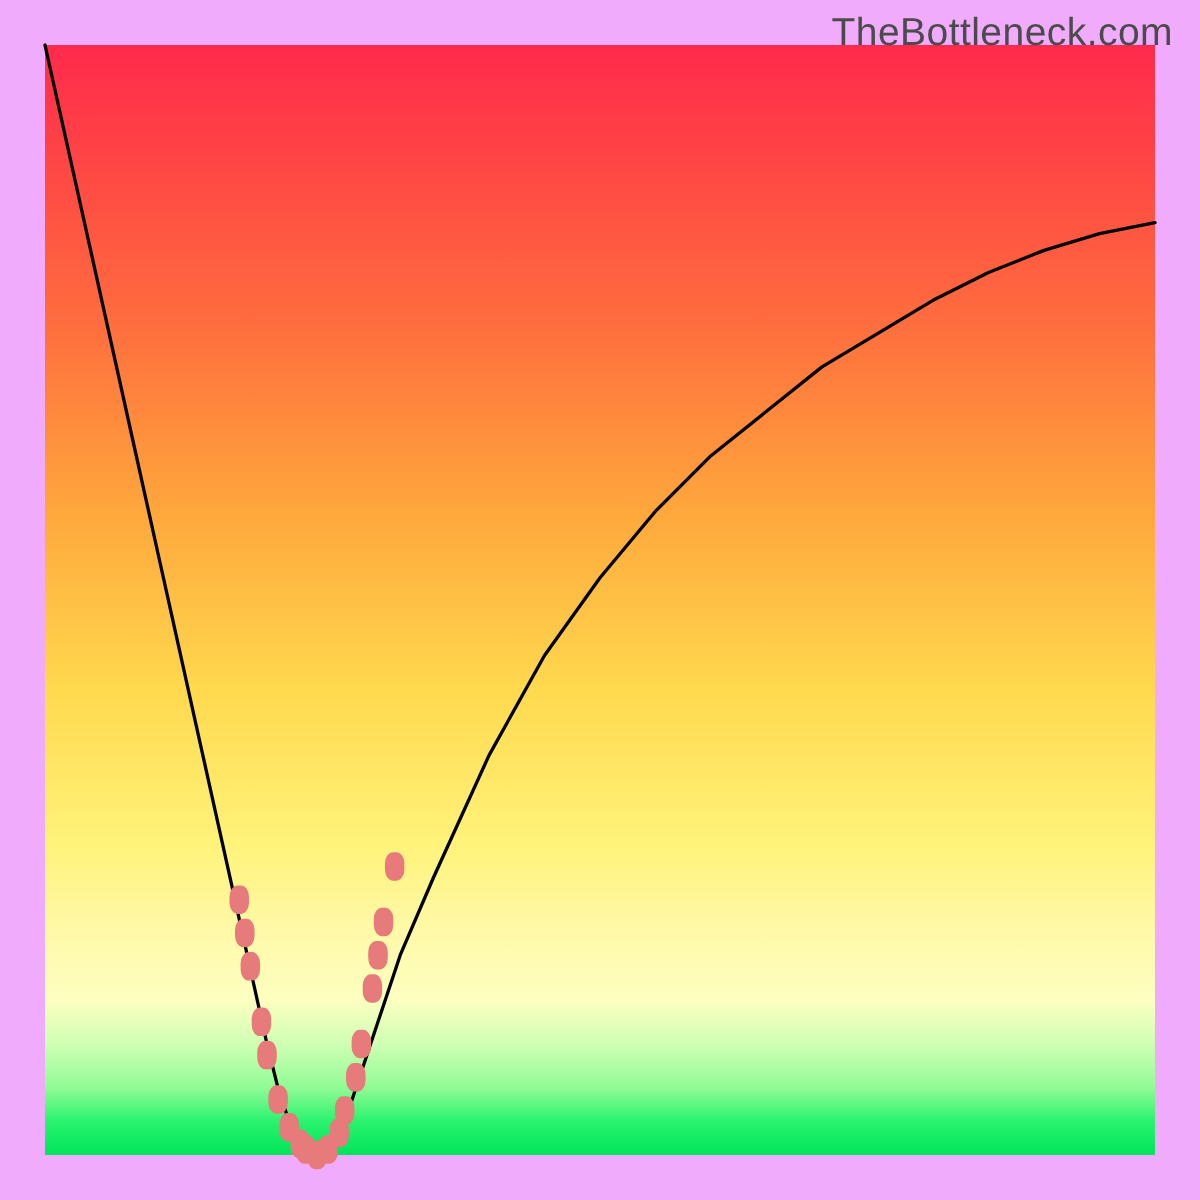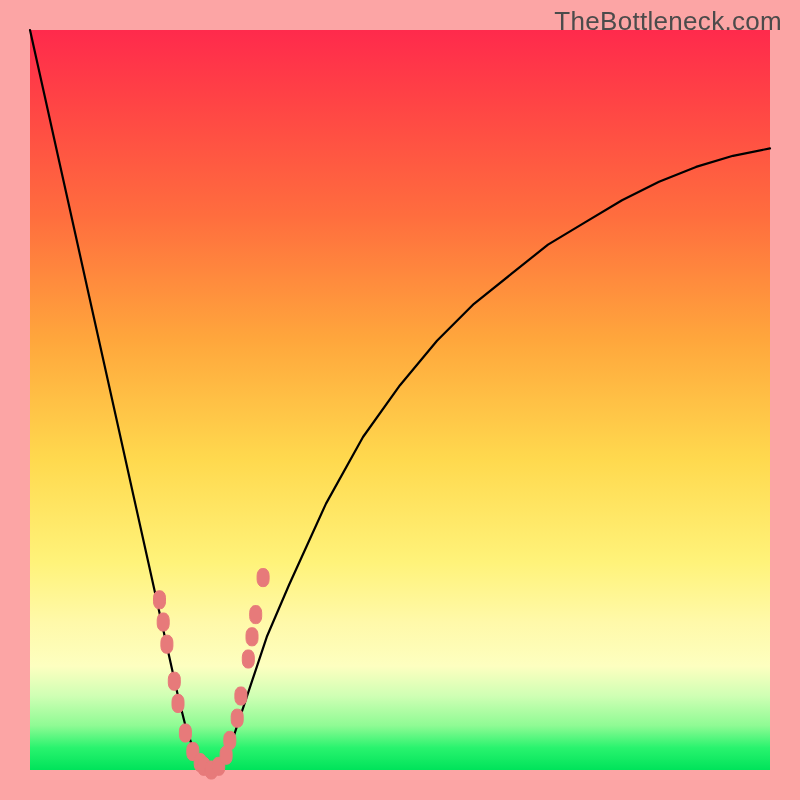--- a/index.html
+++ b/index.html
@@ -7,21 +7,21 @@
     padding: 0;
     width: 800px;
     height: 800px;
     background: #000;
     overflow: hidden;
   }
   .outer {
     position: relative;
     width: 800px;
     height: 800px;
-    background: #fca5a5;
+    background: #f0abfc;
   }
   .watermark {
     position: absolute;
     top: 6px;
     right: 18px;
     font-family: Arial, Helvetica, sans-serif;
     font-size: 26px;
     font-weight: 500;
     color: #4b4b4b;
     letter-spacing: 0.3px;

